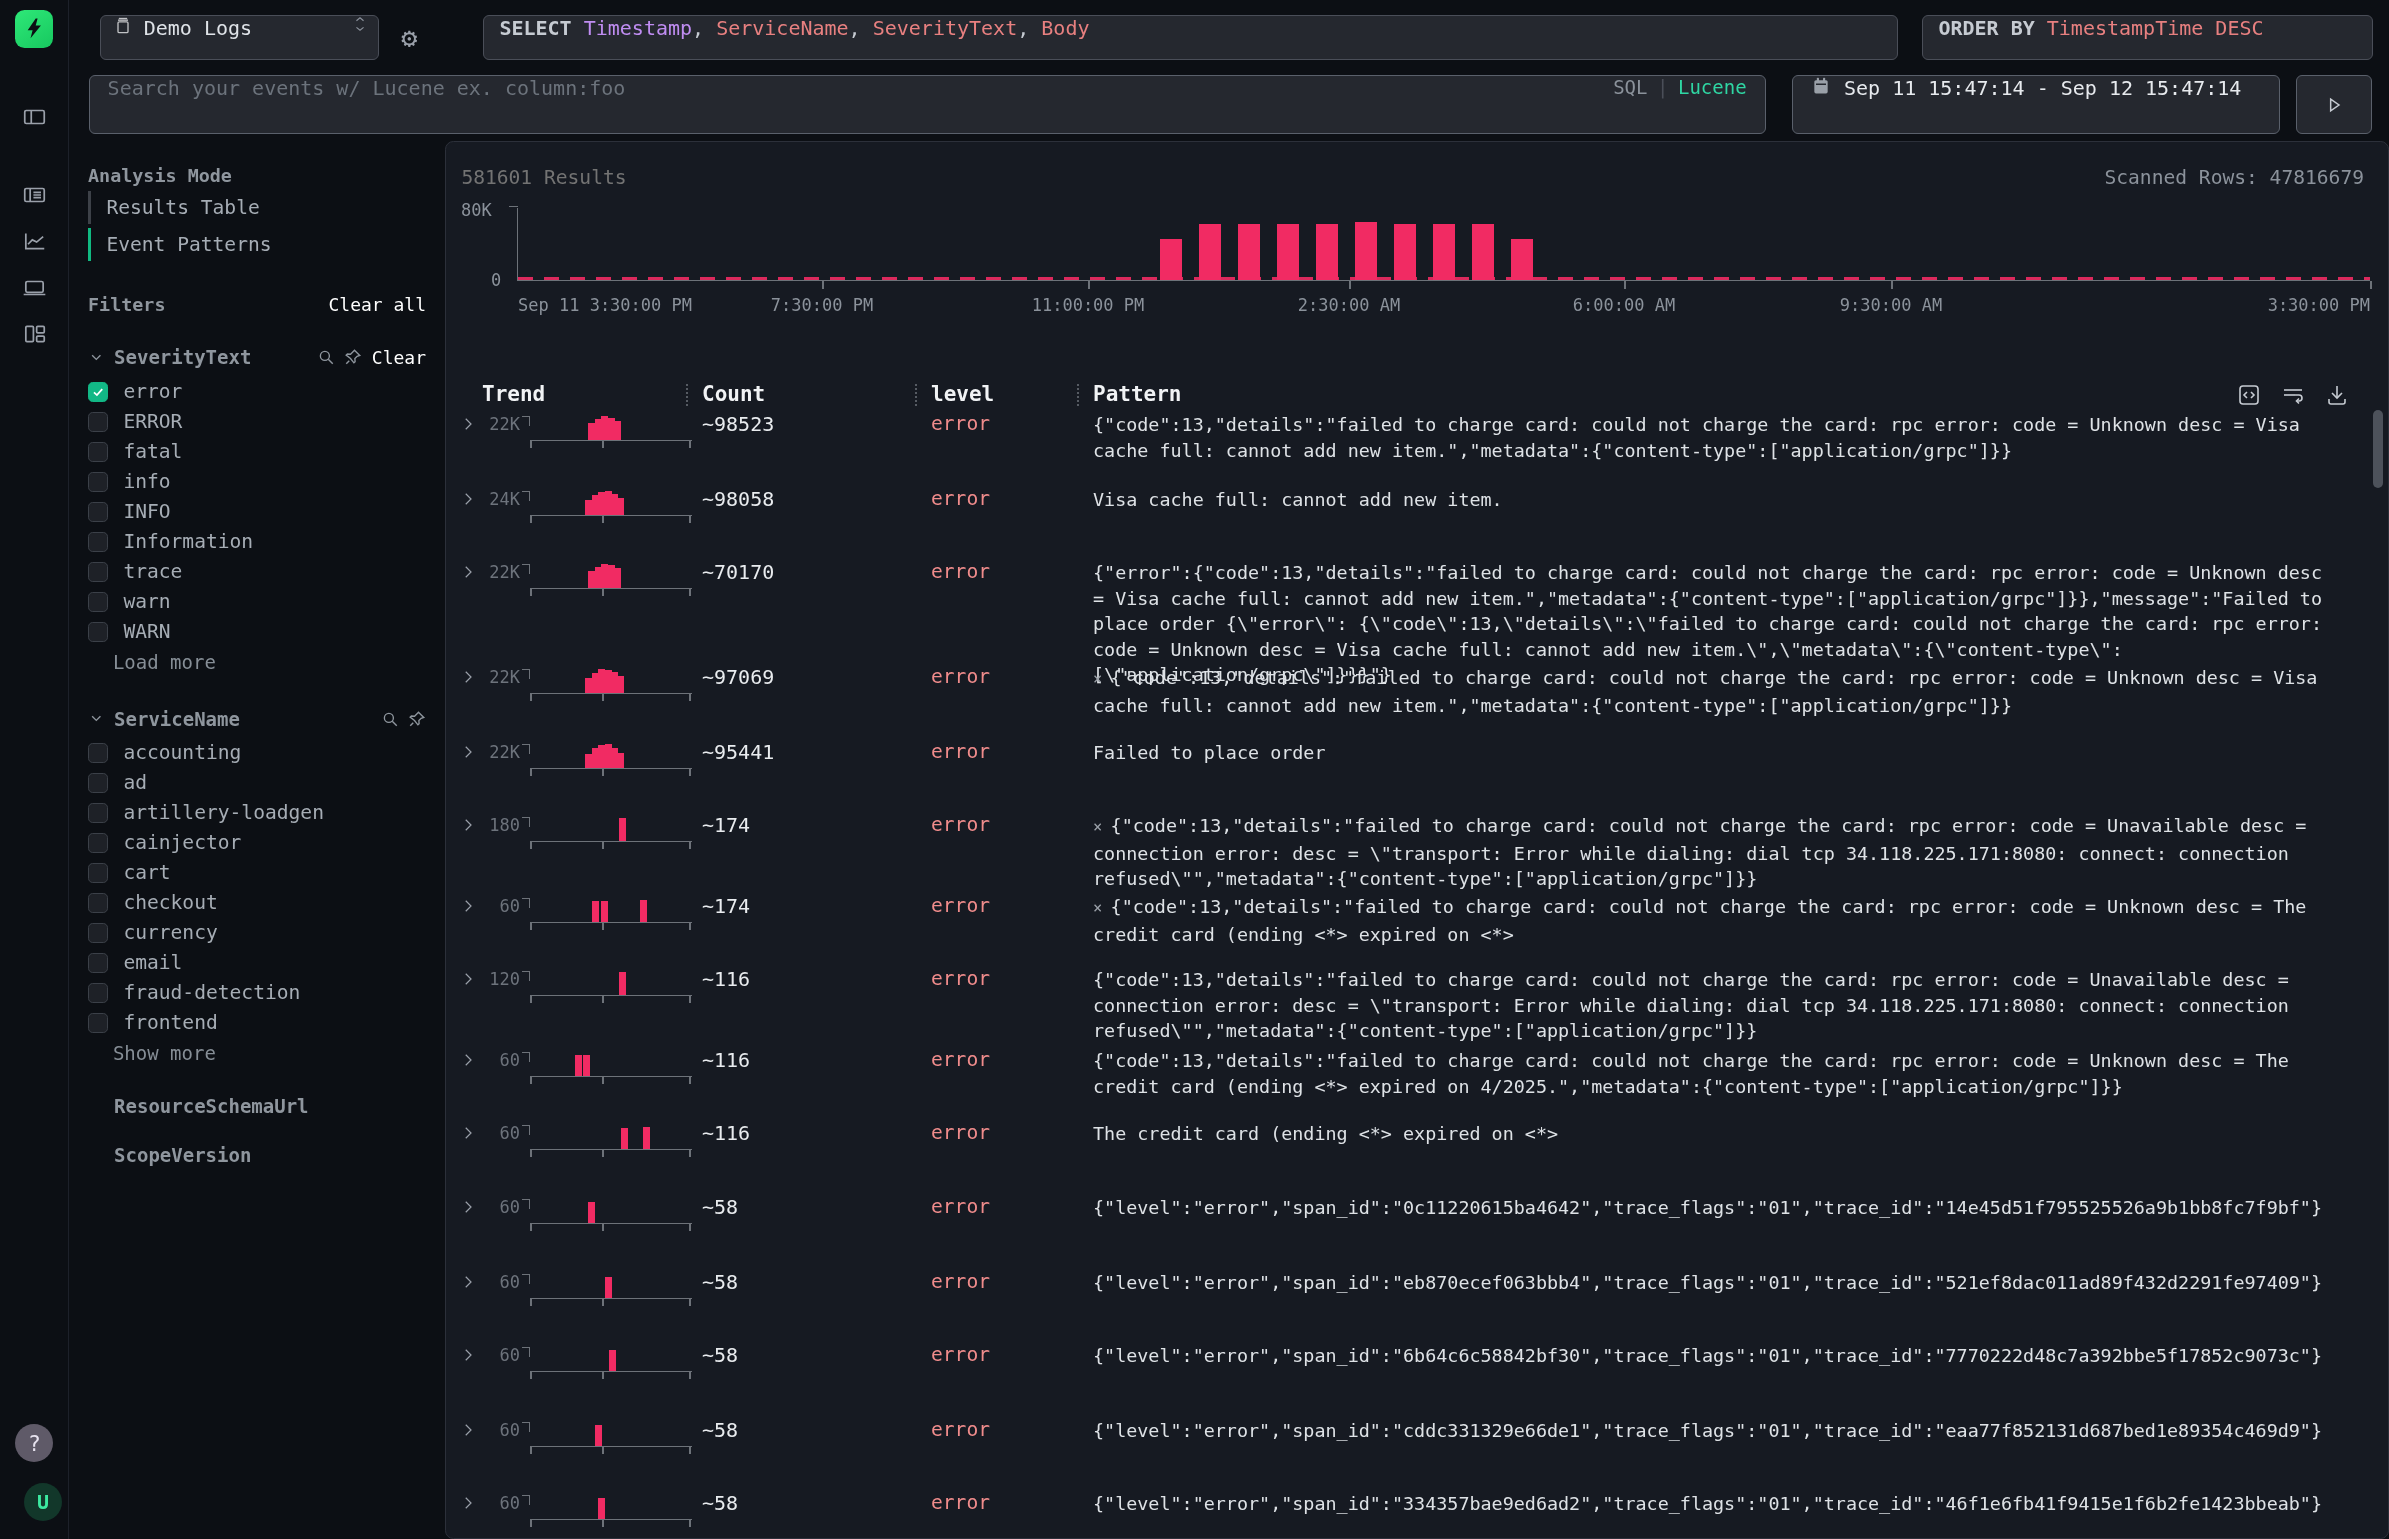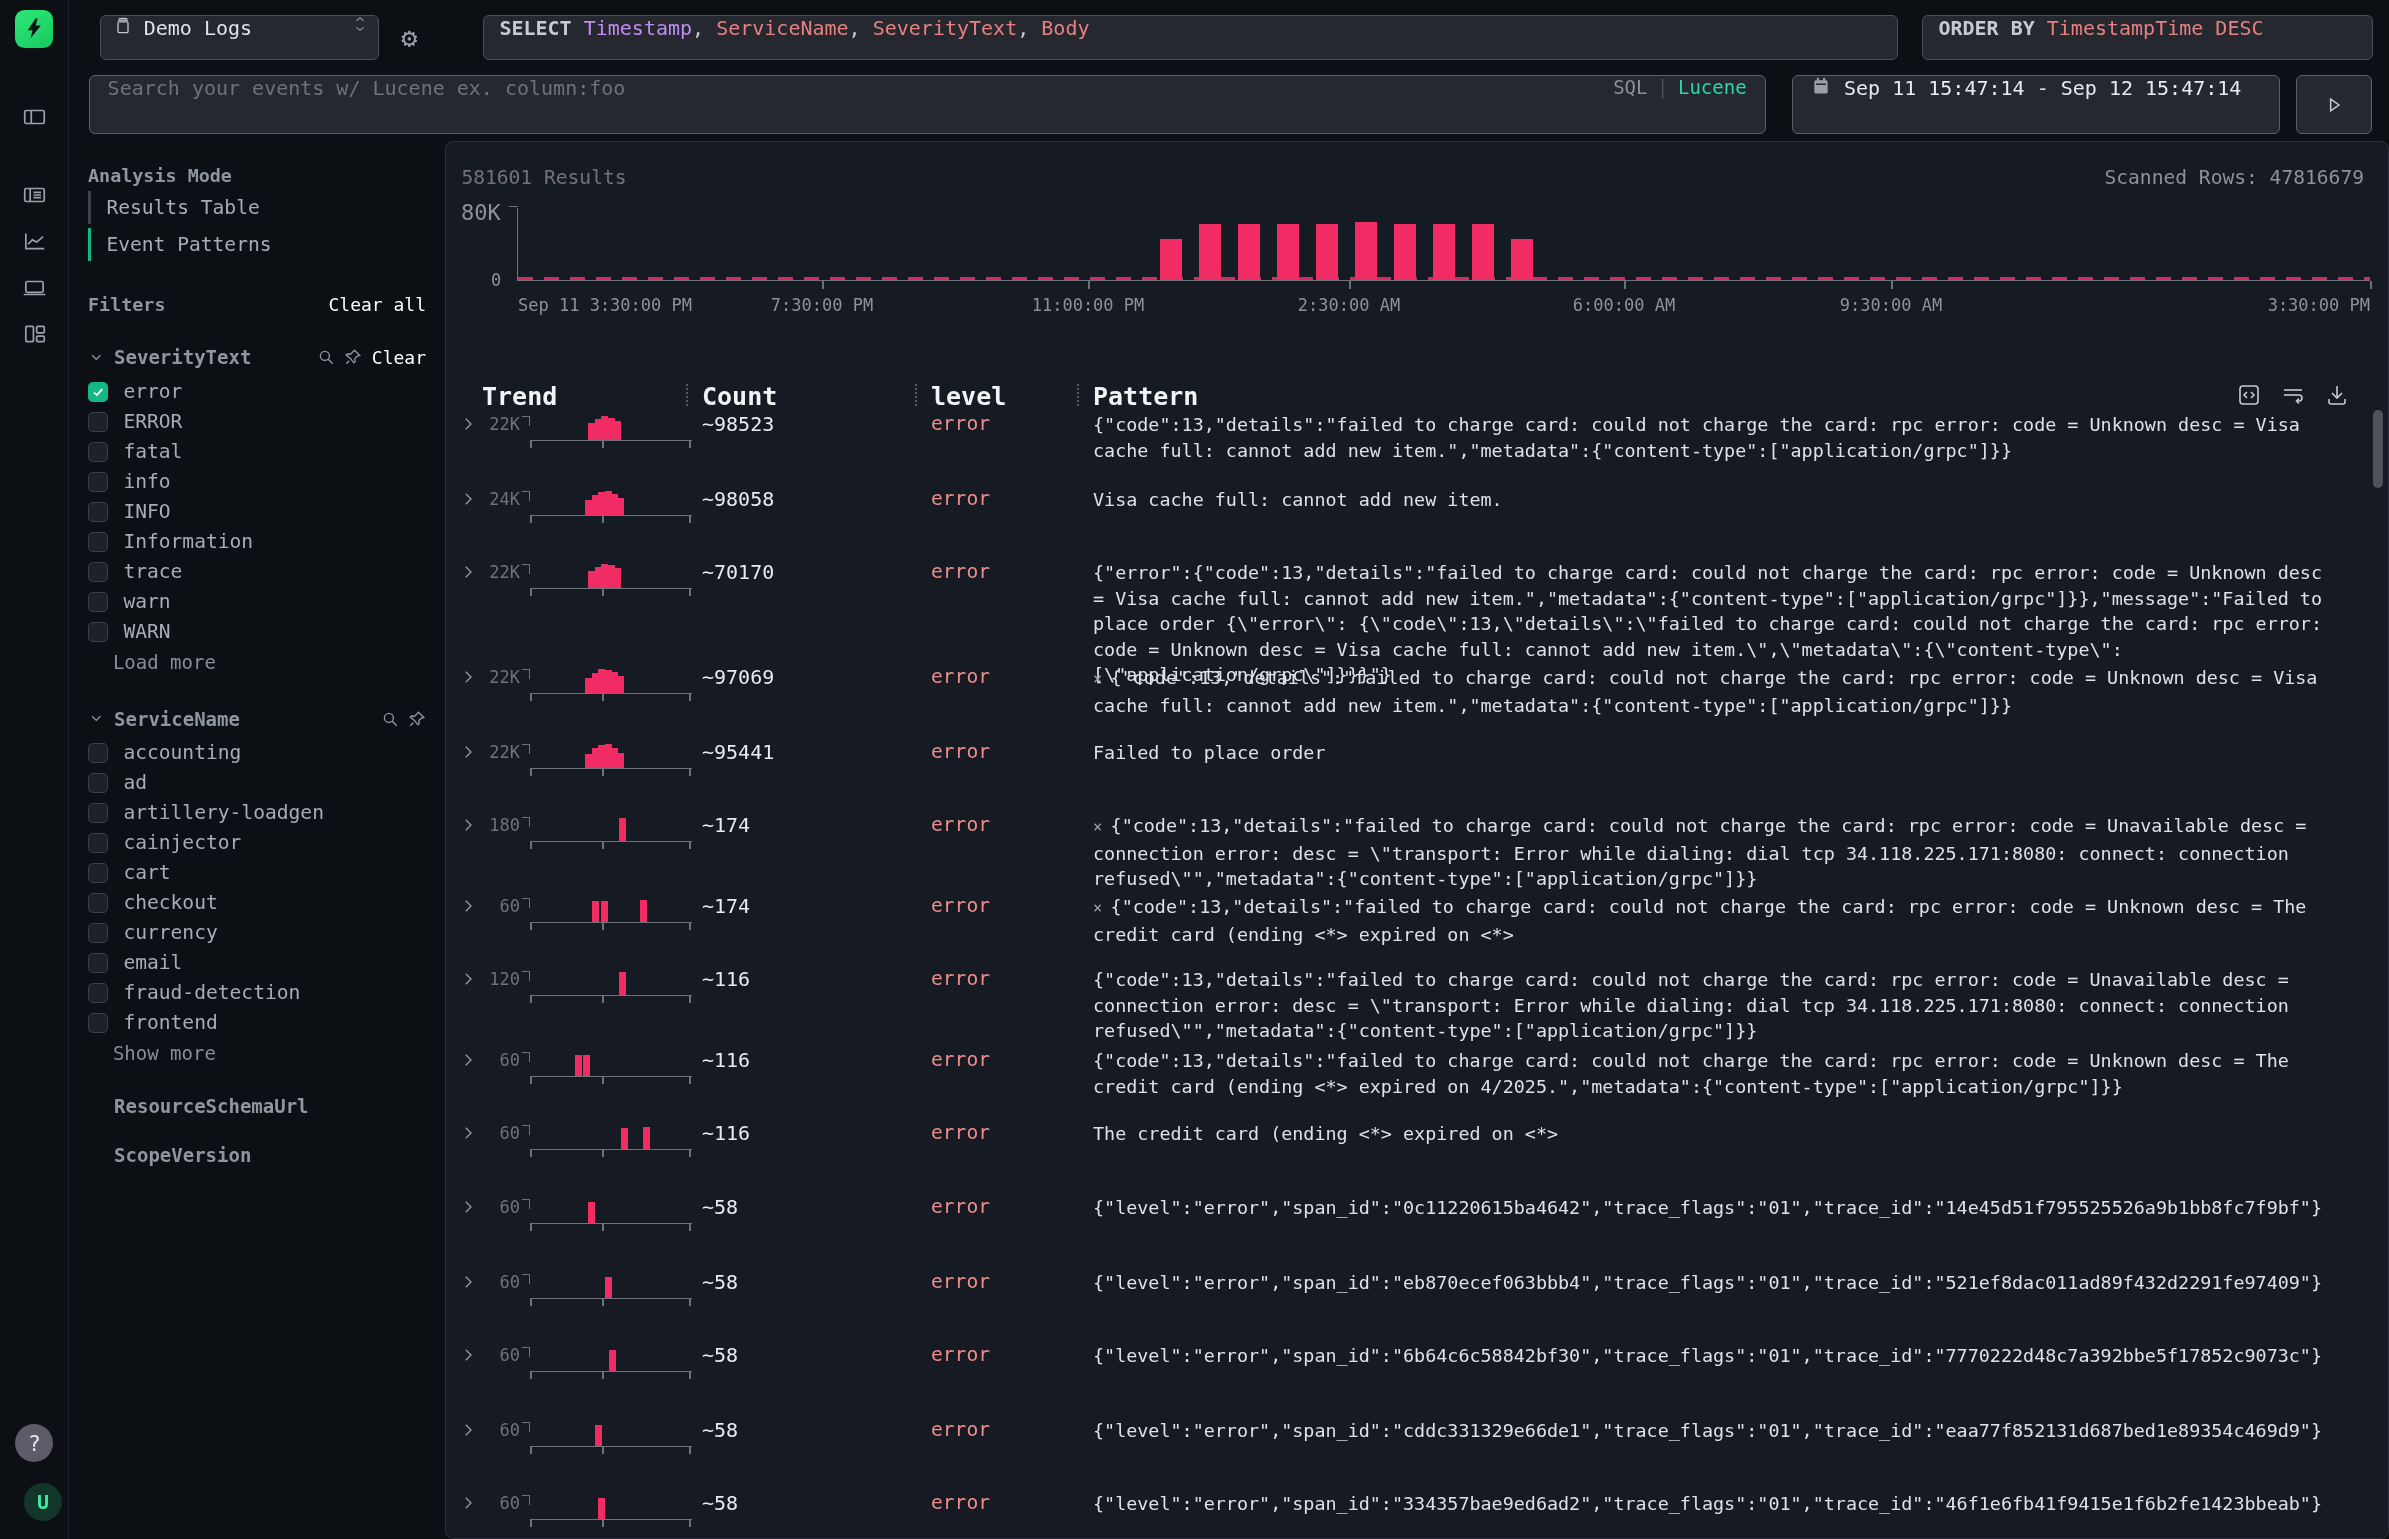--- a/index.html
+++ b/index.html
@@ -50,33 +50,33 @@
   .collapsed-sec .spacer { flex:1; }
   .morefilters-btn { margin-top:26px; width:100%; height:44px; background:#1e2127; border-radius:6px; display:flex; align-items:center; justify-content:center; gap:12px; color:#adb5bd; font-size:19.6px; font-weight:bold; }
 
   
   .panel { position:absolute; left:445px; top:141px; width:1944px; height:1398px; background:#161a22; border:1.2px solid #2c303a; border-radius:8.3px; overflow:hidden; }
   .res-head { position:absolute; top:24px; left:15.4px; right:24px; display:flex; justify-content:space-between; font-size:19.6px; }
   .res-count { color:#737373; }
   .res-scanned { color:#8b929b; }
 
   .bigchart { position:absolute; left:71px; right:18px; top:66px; height:73px; border-left:1.8px solid #6d7279; border-bottom:1.8px solid #6d7279; }
-  .bigchart .ymax { position:absolute; left:-57px; top:-8.3px; font-size:22px; color:#8b929b; }
+  .bigchart .ymax { position:absolute; left:-57px; top:-8.3px; font-size:17px; color:#8b929b; }
   .bigchart .ymin { position:absolute; left:-27px; bottom:-9.5px; font-size:17px; color:#8b929b; }
   .bigchart .corner { position:absolute; left:-9.5px; top:-1.8px; width:9.5px; height:9.5px; border-top:1.8px solid #6d7279; }
   .noise { position:absolute; left:0; right:0; bottom:0; height:3px;
      background:repeating-linear-gradient(90deg,#f12b63 0 15.4px, transparent 15.4px 26px); opacity:.9; }
   .bigbar { position:absolute; bottom:0; width:22px; background:#f12b63; }
   .btick { position:absolute; top:73px; width:1.8px; height:8.3px; background:#6d7279; }
   .bxlab { position:absolute; top:87px; transform:translateX(-50%); font-size:17px; color:#8b929b; white-space:nowrap; }
   .bxlab.left { transform:none; }
   .bxlab.right { transform:translateX(-100%); }
 
   
-  .thead { position:absolute; left:0; right:0; top:240px; height:28.5px; font-size:25px; font-weight:bold; color:#f1f3f5; }
+  .thead { position:absolute; left:0; right:0; top:240px; height:28.5px; font-size:21px; font-weight:bold; color:#f1f3f5; }
   .th { position:absolute; top:0; }
   .th-sep { position:absolute; top:2.4px; height:21.4px; border-left:2.4px dotted #565b63; }
   .thead-icons { position:absolute; right:39px; top:1.2px; display:flex; gap:20px; color:#c6cbd2; }
   .thead-icons svg { stroke:#c6cbd2; }
   .rows { position:absolute; left:0; right:0; top:268px; bottom:0; }
   .prow { position:absolute; left:0; right:0; }
   .prow .chev { position:absolute; left:13px; top:3.6px; color:#9aa0aa; }
   .prow .ylab { position:absolute; left:18px; width:56px; top:3.6px; text-align:right; font-size:17px; color:#6d737c; }
   .spark { position:absolute; left:84px; top:6px; width:162px; height:25px; border-bottom:1.8px solid #6d7279; }
   .spark .corner { position:absolute; left:-8.3px; top:0; width:8.3px; height:9.5px; border-top:1.8px solid #6d7279; border-right:1.8px solid #6d7279; }

